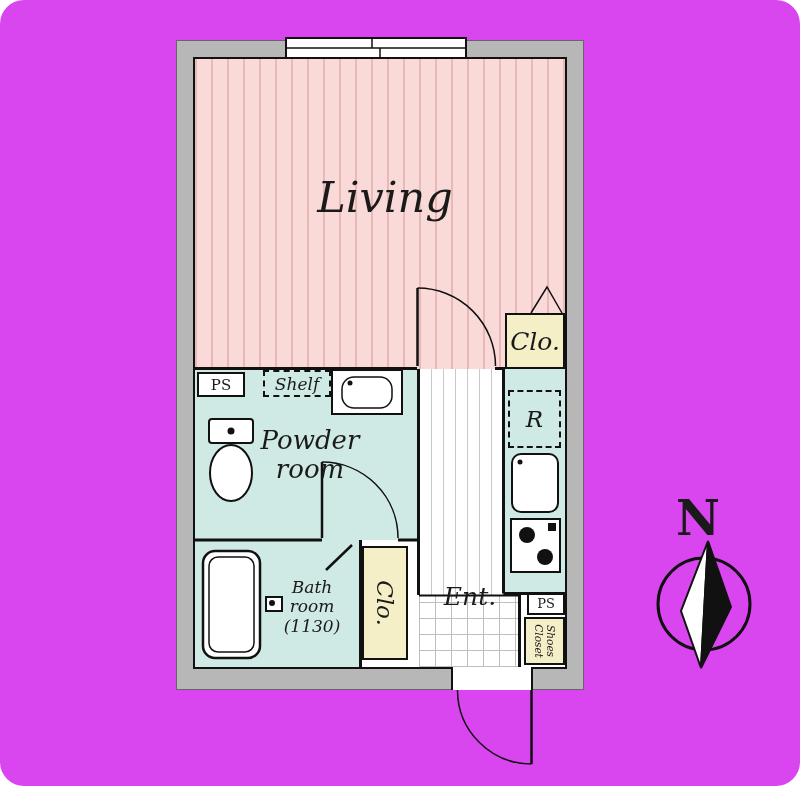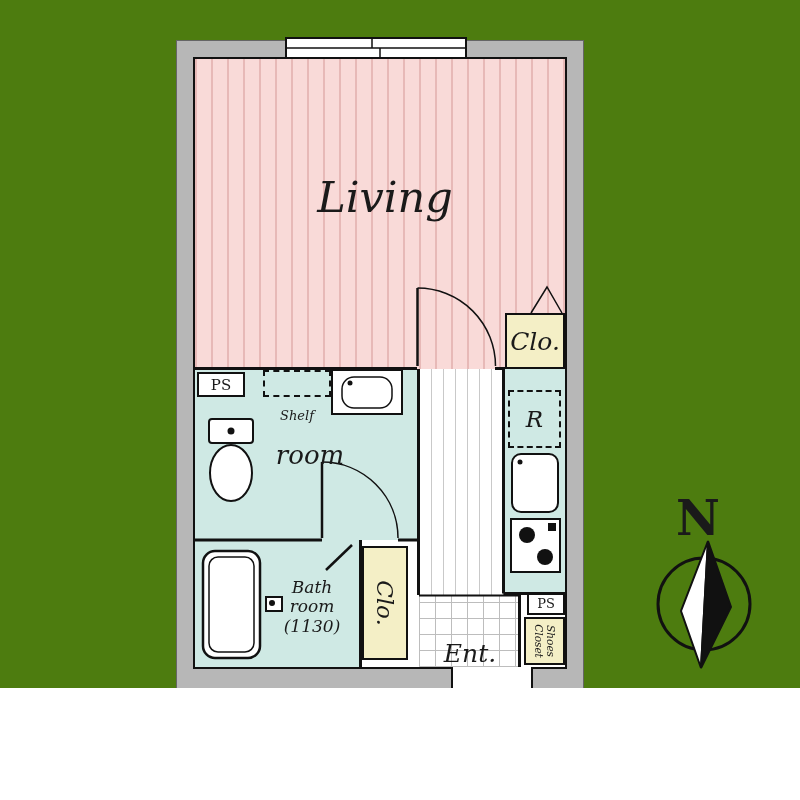--- a/index.html
+++ b/index.html
@@ -1,17 +1,17 @@
 <!DOCTYPE html>
 <html><head>
 <meta charset="utf-8">
 <style>
   html,body{margin:0;padding:0;background:#fff;}
-  #canvas{position:relative;width:800px;height:688px;background:#4d7c0f;overflow:hidden;
-          font-family:"DejaVu Serif","Liberation Serif",serif;color:#1a1a1a;}
+  #canvas{position:relative;width:800px;height:786px;background:#d946ef;overflow:hidden;
+          font-family:"DejaVu Serif","Liberation Serif",serif;color:#1a1a1a;border-radius:24px;}
   .abs{position:absolute;box-sizing:border-box;}
 
   
   #outer-wall{left:176px;top:40px;width:408px;height:650px;background:#b7b7b7;border:1px solid #666;}
   #inner-floor{left:193px;top:57px;width:374px;height:612px;background:#ffffff;border:2px solid #111;}
 
   
   #room-living{left:195px;top:59px;width:370px;height:310px;
     background:repeating-linear-gradient(90deg,#e7b9b7 0 2px,#f9dad8 2px 16px);}
   #room-kitchen{left:504px;top:369px;width:61px;height:226px;background:#cfe9e4;}
@@ -39,24 +39,24 @@
   #label-living{left:235px;top:143px;width:300px;height:110px;flex-direction:column;
     font-size:43px;font-style:italic;line-height:1.2;}
   #label-powder{left:240px;top:424px;width:140px;height:62px;flex-direction:column;
     font-size:26px;font-style:italic;line-height:1.1;}
   #label-bath{left:275px;top:570px;width:74px;height:74px;flex-direction:column;
     font-size:17px;line-height:1.15;font-style:italic;}
   #label-clo-top{left:505px;top:313px;width:60px;height:56px;font-size:25px;}
   #label-clo-mid{left:362px;top:546px;width:46px;height:114px;font-size:23px;}
   #label-clo-mid .rot{transform:rotate(90deg);white-space:nowrap;}
   #label-r{left:508px;top:390px;width:53px;height:58px;font-size:23px;}
-  #label-ent{left:434px;top:635px;width:72px;height:36px;font-size:25px;}
+  #label-ent{left:434px;top:578px;width:72px;height:36px;font-size:25px;}
   #label-ps-1{left:197px;top:372px;width:48px;height:25px;font-size:15px;}
   #label-ps-2{left:527px;top:592px;width:38px;height:23px;font-size:13px;}
-  #label-shelf{left:263px;top:370px;width:68px;height:27px;font-size:13px;margin-top:32px;}
+  #label-shelf{left:263px;top:370px;width:68px;height:27px;font-size:17px;}
   #label-shoes{left:524px;top:617px;width:41px;height:48px;font-size:10.5px;}
   #label-shoes .rot{transform:rotate(90deg);white-space:nowrap;line-height:1.15;text-align:center;}
   #label-north{left:660px;top:488px;width:76px;height:60px;font-size:48px;font-weight:700;}
 
   #fixtures-svg{left:0;top:0;width:800px;height:800px;pointer-events:none;}
 </style>
 </head>
 <body>
 
 <div id="canvas">
@@ -158,20 +158,21 @@
       <polygon points="708,541 681,611 701,668" fill="#ffffff" stroke="#111" stroke-width="2"></polygon>
       <polygon points="708,541 731,607 701,668" fill="#111111" stroke="#111" stroke-width="2"></polygon>
     </g>
   </svg>
 
   <div class="abs lbl" id="label-living">
     <span>Living</span>
   </div>
 
   <div class="abs lbl" id="label-powder">
+    <span>Powder</span>
     <span>room</span>
   </div>
 
   <div class="abs lbl" id="label-bath">
     <span>Bath</span>
     <span>room</span>
     <span>(1130)</span>
   </div>
 
   <div class="abs lbl italic" id="label-clo-top">

